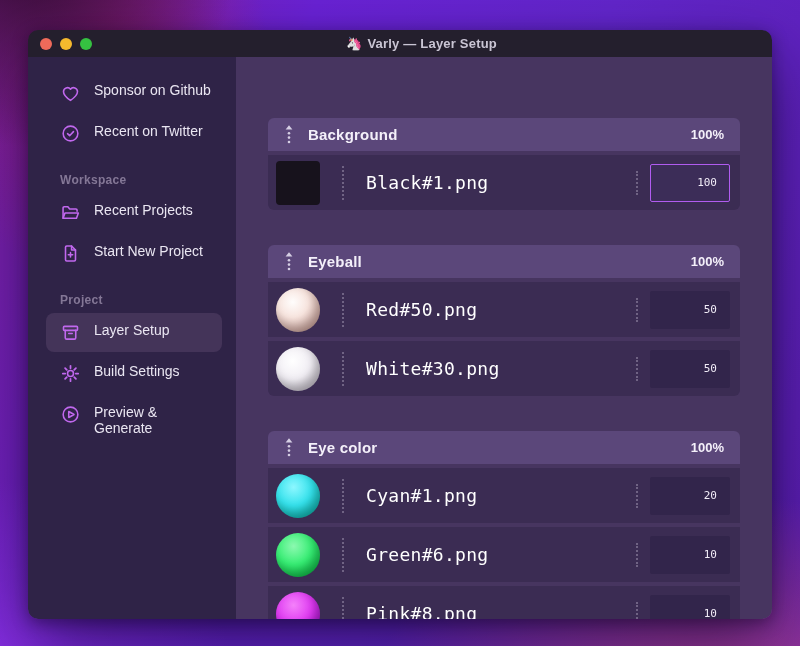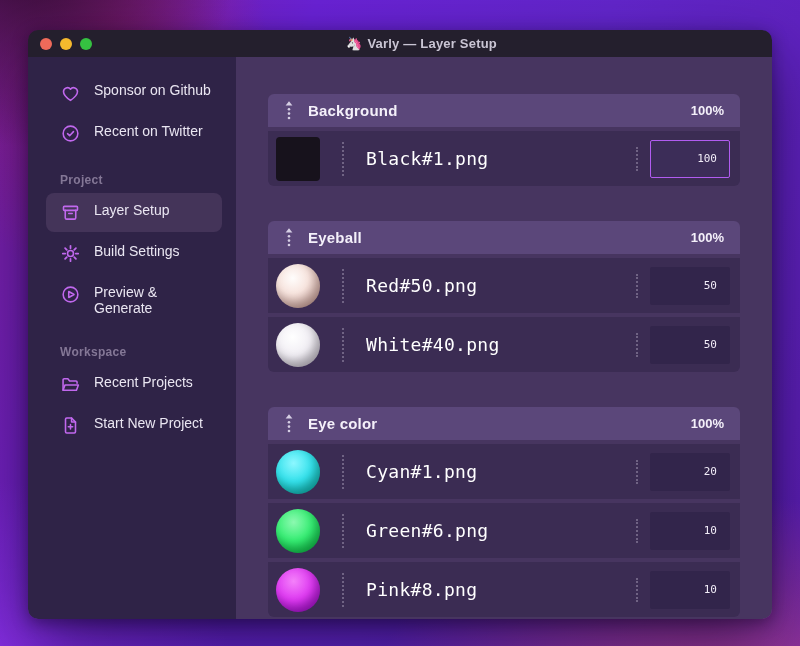--- a/index.html
+++ b/index.html
@@ -46,21 +46,21 @@
     border-radius:8px;color:#eae6f2;font-size:14px;cursor:default;
   }
   .side-item.active{background:#443459;}
   .side-icon{width:21px;height:21px;display:inline-flex;align-items:center;justify-content:center;}
   .side-icon svg{display:block;}
   
   .main{flex:1;background:#473560;padding:37px 32px 0 32px;box-sizing:border-box;overflow:hidden;}
   .group{margin-bottom:35px;}
   .group-header{
     height:33px;background:#5b477a;border-radius:6px 6px 0 0;
-    display:flex;align-items:center;padding:0 16px;box-sizing:border-box;
+    display:flex;align-items:center;padding:0 16px;box-sizing:border-box;margin-top:24px;
   }
   .drag{display:inline-flex;margin-right:14px;cursor:grab;}
   .gname{font-size:15px;font-weight:700;color:#f4f0fa;letter-spacing:.2px;}
   .gweight{margin-left:auto;font-size:13px;font-weight:700;color:#f4f0fa;}
   .rows{display:flex;flex-direction:column;gap:4px;margin-top:4px;}
   .row{
     height:55px;background:#3b2c53;display:flex;align-items:center;
     padding:0 10px 0 8px;box-sizing:border-box;
   }
   .row:last-child{border-radius:0 0 6px 6px;}
@@ -121,20 +121,47 @@
                   <circle cx="12" cy="12" r="8.4"></circle>
                   <polyline points="8.6,12.2 11,14.5 15.4,9.9"></polyline>
                 </svg>
               </span>
     <span class="side-label">Recent on Twitter</span>
   </div>
 </div>
   </div>
 
   <div class="section">
+    <div class="section-label">Workspace</div>
+    <div class="items">
+  <div class="side-item">
+    <span class="side-icon">
+                <svg width="21" height="21" viewBox="0 0 24 24" fill="none" stroke="#c168ee" stroke-width="1.8" stroke-linecap="round" stroke-linejoin="round">
+                  <path d="M3.5 18.5V6.8A1.3 1.3 0 0 1 4.8 5.5h4.2l2 2.4h7.2a1.3 1.3 0 0 1 1.3 1.3v1.3"></path>
+                  <path d="M3.5 18.5l2.2-6h15.3l-2.2 6z"></path>
+                </svg>
+              </span>
+    <span class="side-label">Recent Projects</span>
+  </div>
+
+  <div class="side-item">
+    <span class="side-icon">
+                <svg width="21" height="21" viewBox="0 0 24 24" fill="none" stroke="#c168ee" stroke-width="1.8" stroke-linecap="round" stroke-linejoin="round">
+                  <path d="M13.2 3.5H7.7a1.4 1.4 0 0 0-1.4 1.4v14.2a1.4 1.4 0 0 0 1.4 1.4h8.6a1.4 1.4 0 0 0 1.4-1.4V8z"></path>
+                  <path d="M13.2 3.5V8h4.5"></path>
+                  <line x1="12" y1="11" x2="12" y2="16"></line>
+                  <line x1="9.5" y1="13.5" x2="14.5" y2="13.5"></line>
+                </svg>
+              </span>
+    <span class="side-label">Start New Project</span>
+  </div>
+</div>
+  </div>
+
+  <div class="section">
     <div class="section-label">Project</div>
     <div class="items">
   <div class="side-item active">
     <span class="side-icon">
                 <svg width="21" height="21" viewBox="0 0 24 24" fill="none" stroke="#c168ee" stroke-width="1.8" stroke-linecap="round" stroke-linejoin="round">
                   <rect x="4" y="5" width="16" height="4.6" rx="1"></rect>
                   <path d="M6 9.6V18a1.6 1.6 0 0 0 1.6 1.6h8.8A1.6 1.6 0 0 0 18 18V9.6"></path>
                   <line x1="10" y1="13.2" x2="14" y2="13.2"></line>
                 </svg>
               </span>
@@ -159,47 +186,20 @@
   </div>
 
   <div class="side-item">
     <span class="side-icon">
                 <svg width="21" height="21" viewBox="0 0 24 24" fill="none" stroke="#c168ee" stroke-width="1.8" stroke-linejoin="round">
                   <circle cx="12" cy="12" r="8.4"></circle>
                   <path d="M10 8.6L16 12l-6 3.4z"></path>
                 </svg>
               </span>
     <span class="side-label">Preview &amp; Generate</span>
-  </div>
-</div>
-  </div>
-
-  <div class="section">
-    <div class="section-label">Workspace</div>
-    <div class="items">
-  <div class="side-item">
-    <span class="side-icon">
-                <svg width="21" height="21" viewBox="0 0 24 24" fill="none" stroke="#c168ee" stroke-width="1.8" stroke-linecap="round" stroke-linejoin="round">
-                  <path d="M3.5 18.5V6.8A1.3 1.3 0 0 1 4.8 5.5h4.2l2 2.4h7.2a1.3 1.3 0 0 1 1.3 1.3v1.3"></path>
-                  <path d="M3.5 18.5l2.2-6h15.3l-2.2 6z"></path>
-                </svg>
-              </span>
-    <span class="side-label">Recent Projects</span>
-  </div>
-
-  <div class="side-item">
-    <span class="side-icon">
-                <svg width="21" height="21" viewBox="0 0 24 24" fill="none" stroke="#c168ee" stroke-width="1.8" stroke-linecap="round" stroke-linejoin="round">
-                  <path d="M13.2 3.5H7.7a1.4 1.4 0 0 0-1.4 1.4v14.2a1.4 1.4 0 0 0 1.4 1.4h8.6a1.4 1.4 0 0 0 1.4-1.4V8z"></path>
-                  <path d="M13.2 3.5V8h4.5"></path>
-                  <line x1="12" y1="11" x2="12" y2="16"></line>
-                  <line x1="9.5" y1="13.5" x2="14.5" y2="13.5"></line>
-                </svg>
-              </span>
-    <span class="side-label">Start New Project</span>
   </div>
 </div>
   </div>
 </aside>
     <main class="main" id="main">
   <section class="group">
     <header class="group-header">
       <span class="drag">
               <svg width="10" height="22" viewBox="0 0 10 22">
                 <path d="M5 1.2 L8.4 5.4 H1.6 Z" fill="#d6cfe4"></path>
@@ -242,21 +242,21 @@
     <span class="vdiv tall"></span>
     <span class="fname">Red#50.png</span>
     <span class="spacer"></span>
     <span class="vdiv short"></span>
     <input class="weight-input" value="50" style="">
   </div>
 
   <div class="row">
     <span class="thumb white-sphere sphere"></span>
     <span class="vdiv tall"></span>
-    <span class="fname">White#40.png</span>
+    <span class="fname">White#30.png</span>
     <span class="spacer"></span>
     <span class="vdiv short"></span>
     <input class="weight-input" value="50" style="">
   </div>
 </div>
   </section>
 
   <section class="group">
     <header class="group-header">
       <span class="drag">

